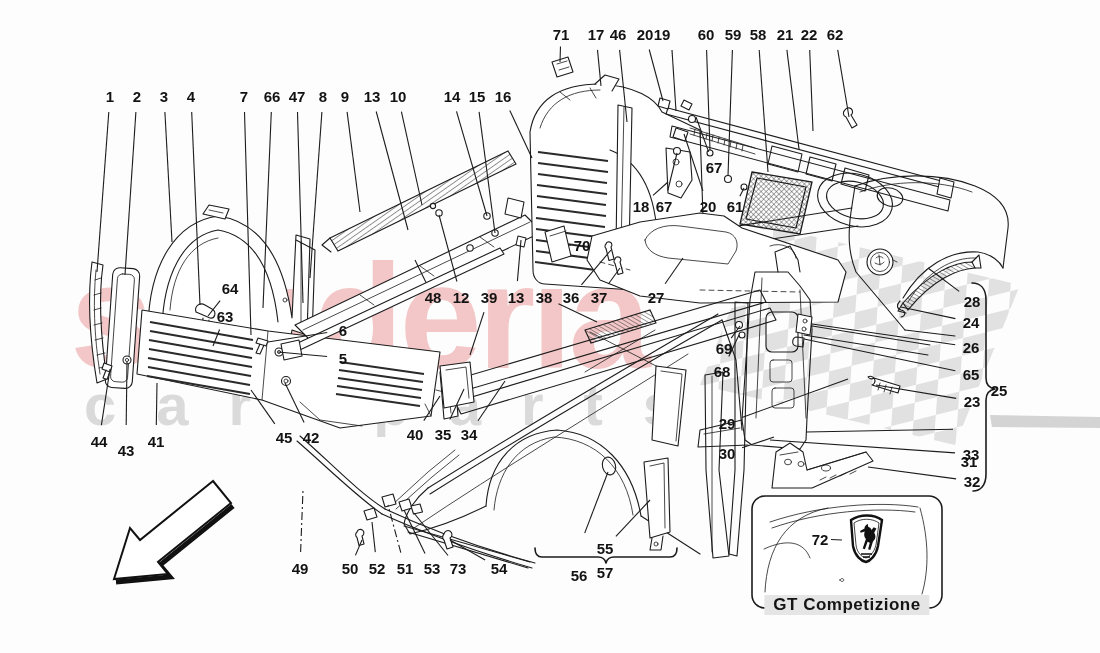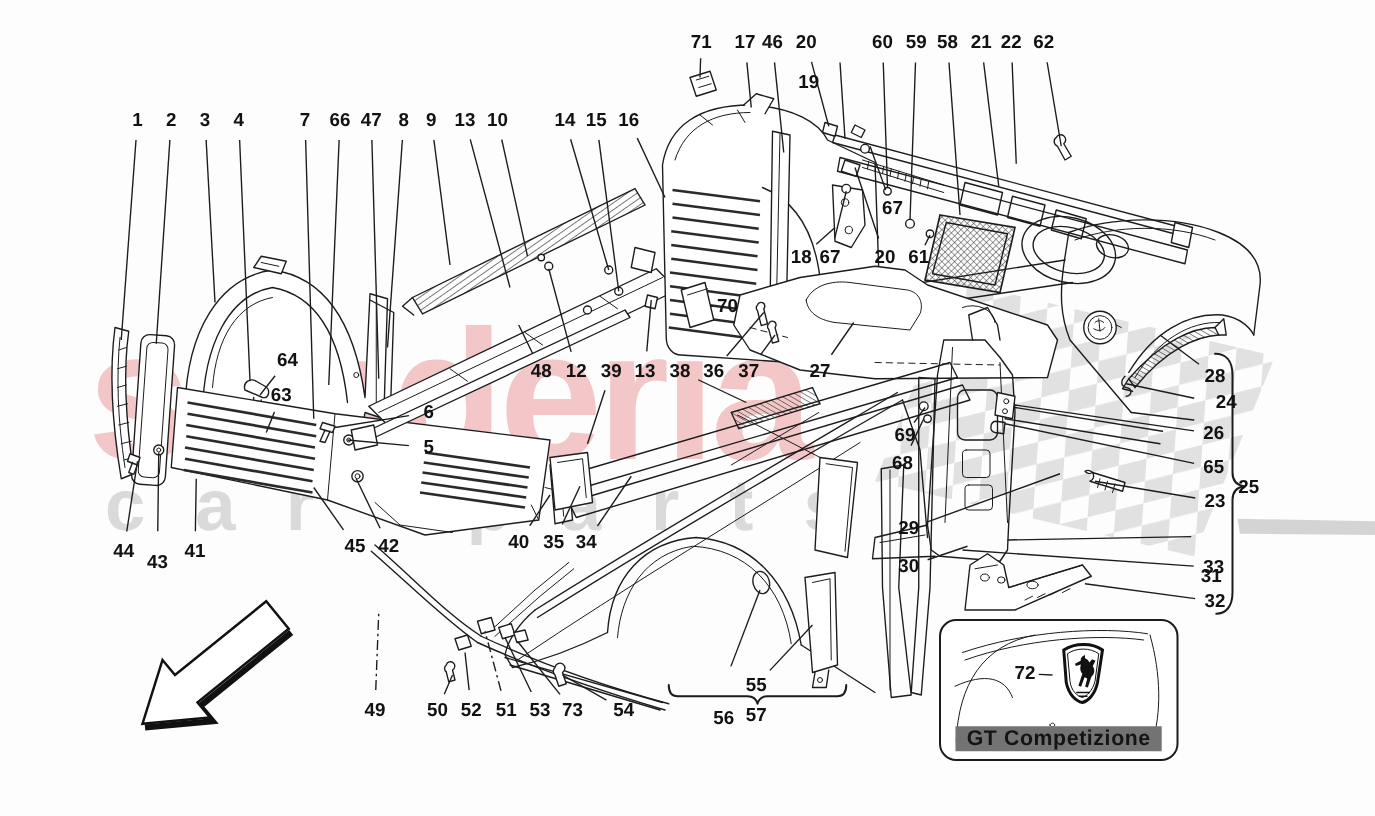--- a/index.html
+++ b/index.html
@@ -15,22 +15,22 @@
   .ln{stroke:#1c1c1c;stroke-width:1.1;fill:none;stroke-linecap:round;stroke-linejoin:round;}
   .lnw{stroke:#1c1c1c;stroke-width:1.1;fill:#ffffff;stroke-linecap:round;stroke-linejoin:round;}
   .thin{stroke-width:0.8;}
   .slot{stroke:#2a2a2a;stroke-width:2.2;fill:none;}
   #leader-lines line{stroke:#1c1c1c;stroke-width:1.1;}
   
   #callout-layer{position:absolute;left:0;top:0;width:100%;height:100%;z-index:3;}
   .callout{position:absolute;transform:translate(-50%,-50%);font-size:15px;font-weight:bold;
            color:#121212;white-space:nowrap;}
   
-  #inset-caption{position:absolute;left:847px;top:591px;transform:translate(-50%,-50%);
-           background:#737373;padding:0 9px;font-size:17px;font-weight:bold;color:#141414;
+  #inset-caption{position:absolute;left:847px;top:605px;transform:translate(-50%,-50%);
+           background:#e5e5e5;padding:0 9px;font-size:17px;font-weight:bold;color:#141414;
            z-index:3;letter-spacing:0.5px;text-align:center;}
 </style>
 </head>
 <body>
 
 <div id="stage">
 
   <div id="wm-primary">scuderia</div>
   <div id="wm-secondary">car parts</div>
 
@@ -394,21 +394,21 @@
       <div class="callout" style="left: 345px; top: 96px;">9</div>
       <div class="callout" style="left: 372px; top: 96px;">13</div>
       <div class="callout" style="left: 398px; top: 96px;">10</div>
       <div class="callout" style="left: 452px; top: 96px;">14</div>
       <div class="callout" style="left: 477px; top: 96px;">15</div>
       <div class="callout" style="left: 503px; top: 96px;">16</div>
       <div class="callout" style="left: 561px; top: 34px;">71</div>
       <div class="callout" style="left: 596px; top: 34px;">17</div>
       <div class="callout" style="left: 618px; top: 34px;">46</div>
       <div class="callout" style="left: 645px; top: 34px;">20</div>
-      <div class="callout" style="left: 647px; top: 34px; margin-top: 32px;">19</div>
+      <div class="callout" style="left: 662px; top: 34px;">19</div>
       <div class="callout" style="left: 706px; top: 34px;">60</div>
       <div class="callout" style="left: 733px; top: 34px;">59</div>
       <div class="callout" style="left: 758px; top: 34px;">58</div>
       <div class="callout" style="left: 785px; top: 34px;">21</div>
       <div class="callout" style="left: 809px; top: 34px;">22</div>
       <div class="callout" style="left: 835px; top: 34px;">62</div>
       <div class="callout" style="left: 714px; top: 167px;">67</div>
       <div class="callout" style="left: 641px; top: 206px;">18</div>
       <div class="callout" style="left: 664px; top: 206px;">67</div>
       <div class="callout" style="left: 708px; top: 206px;">20</div>
@@ -420,21 +420,21 @@
       <div class="callout" style="left: 516px; top: 297px;">13</div>
       <div class="callout" style="left: 544px; top: 297px;">38</div>
       <div class="callout" style="left: 571px; top: 297px;">36</div>
       <div class="callout" style="left: 599px; top: 297px;">37</div>
       <div class="callout" style="left: 656px; top: 297px;">27</div>
       <div class="callout" style="left: 230px; top: 288px;">64</div>
       <div class="callout" style="left: 225px; top: 316px;">63</div>
       <div class="callout" style="left: 343px; top: 330px;">6</div>
       <div class="callout" style="left: 343px; top: 358px;">5</div>
       <div class="callout" style="left: 972px; top: 301px;">28</div>
-      <div class="callout" style="left: 971px; top: 322px; margin-left: 10px;">24</div>
+      <div class="callout" style="left: 971px; top: 322px;">24</div>
       <div class="callout" style="left: 971px; top: 347px;">26</div>
       <div class="callout" style="left: 971px; top: 374px;">65</div>
       <div class="callout" style="left: 972px; top: 401px;">23</div>
       <div class="callout" style="left: 999px; top: 390px;">25</div>
       <div class="callout" style="left: 969px; top: 429px; margin-top: 32px;">31</div>
       <div class="callout" style="left: 971px; top: 454px;">33</div>
       <div class="callout" style="left: 972px; top: 481px;">32</div>
       <div class="callout" style="left: 724px; top: 348px;">69</div>
       <div class="callout" style="left: 722px; top: 371px;">68</div>
       <div class="callout" style="left: 727px; top: 423px;">29</div>

